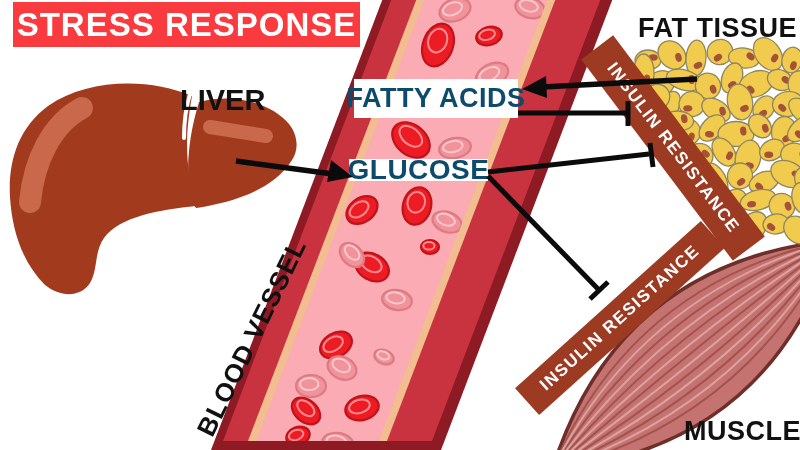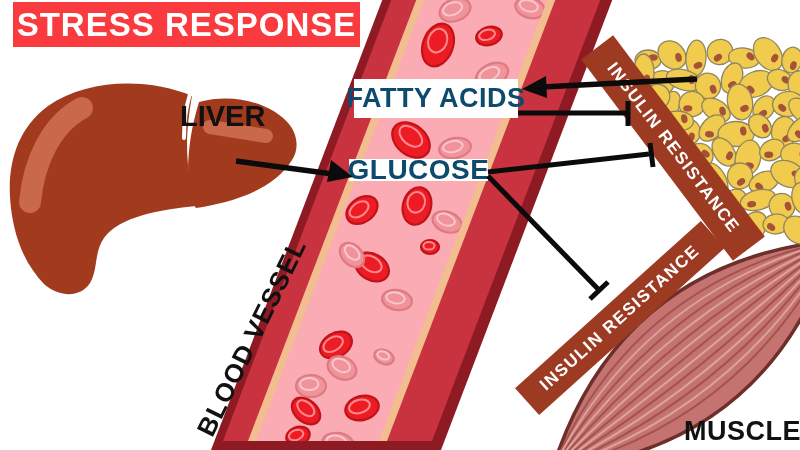--- a/index.html
+++ b/index.html
@@ -19,21 +19,21 @@
   .whitebox{
     position:absolute;z-index:3;background:#ffffff;color:#0c4a6e;
     display:flex;align-items:center;justify-content:center;
     font-weight:bold;white-space:nowrap;
   }
   #box-fatty-acids{left:354px;top:79px;width:164px;height:39px;font-size:27px;letter-spacing:0.5px;}
   #box-glucose{left:349px;top:159px;width:139px;height:22px;font-size:28px;letter-spacing:0.5px;}
   .plain-label{
     position:absolute;z-index:3;color:#111111;font-weight:bold;white-space:nowrap;
   }
-  #label-liver{left:180px;top:84px;font-size:29px;margin-top:16px;}
+  #label-liver{left:180px;top:84px;font-size:29px;}
   #label-fat-tissue{left:638px;top:13px;font-size:27px;letter-spacing:0.5px;}
   #label-muscle{left:684px;top:416px;font-size:27px;letter-spacing:0.5px;}
   #label-blood-vessel{
     left:132px;top:322px;width:240px;text-align:center;font-size:26px;letter-spacing:1px;
     transform:rotate(-64deg);transform-origin:center center;
   }
   #title-banner{
     position:absolute;z-index:3;left:13px;top:2px;width:347px;height:45px;
     background:#F93B40;color:#ffffff;display:flex;align-items:center;justify-content:center;
     font-weight:bold;font-size:33px;letter-spacing:1px;white-space:nowrap;
@@ -395,20 +395,23 @@
   <div id="box-fatty-acids" class="whitebox">
     <span>FATTY ACIDS</span>
   </div>
   <div id="box-glucose" class="whitebox">
     <span>GLUCOSE</span>
   </div>
 
   <div id="label-liver" class="plain-label">
     <span>LIVER</span>
   </div>
+  <div id="label-fat-tissue" class="plain-label">
+    <span>FAT TISSUE</span>
+  </div>
   <div id="label-muscle" class="plain-label">
     <span>MUSCLE</span>
   </div>
   <div id="label-blood-vessel" class="plain-label">
     <span>BLOOD VESSEL</span>
   </div>
 
   <svg id="arrow-art" width="800" height="450" viewBox="0 0 800 450">
 
     <g>

